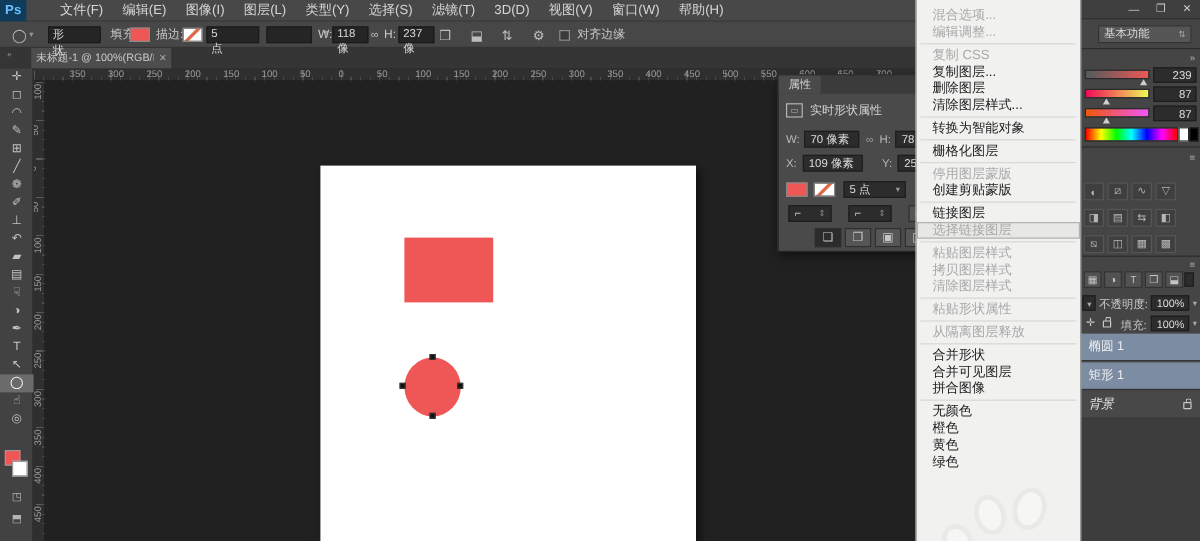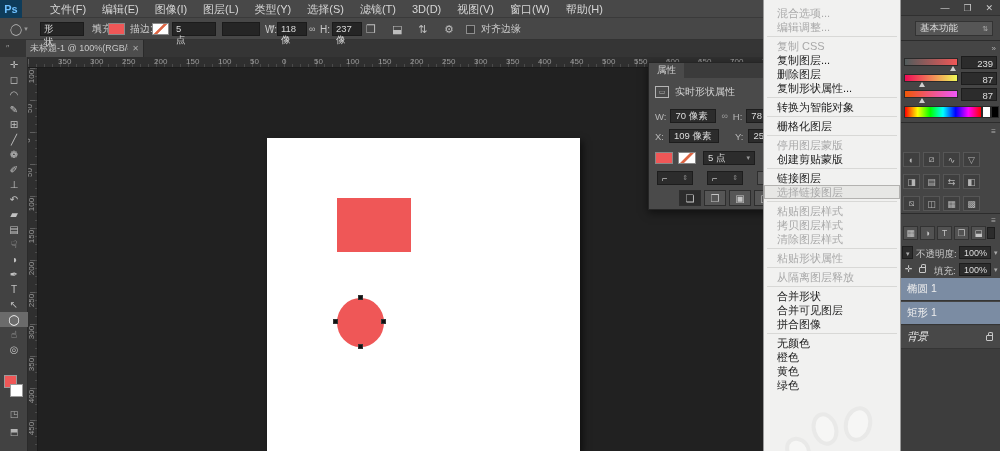--- a/index.html
+++ b/index.html
@@ -356,21 +356,21 @@
   <div class="petal" style="left:48px;top:412px;width:26px;height:34px;transform:rotate(-18deg);"></div>
   <div class="petal" style="left:80px;top:406px;width:28px;height:36px;transform:rotate(14deg);"></div>
   <div class="petal" style="left:22px;top:436px;width:24px;height:28px;transform:rotate(-40deg);"></div>
   <div id="cm-items">
       <div class="cm-item disabled">混合选项...</div>
       <div class="cm-item disabled">编辑调整...</div>
       <div class="cm-sep"></div>
       <div class="cm-item disabled">复制 CSS</div>
       <div class="cm-item">复制图层...</div>
       <div class="cm-item">删除图层</div>
-      <div class="cm-item">复制形状属性...</div>
+      <div class="cm-item">清除图层样式...</div>
       <div class="cm-sep"></div>
       <div class="cm-item">转换为智能对象</div>
       <div class="cm-sep"></div>
       <div class="cm-item">栅格化图层</div>
       <div class="cm-sep"></div>
       <div class="cm-item disabled">停用图层蒙版</div>
       <div class="cm-item">创建剪贴蒙版</div>
       <div class="cm-sep"></div>
       <div class="cm-item">链接图层</div>
       <div class="cm-item highlight">选择链接图层</div>

